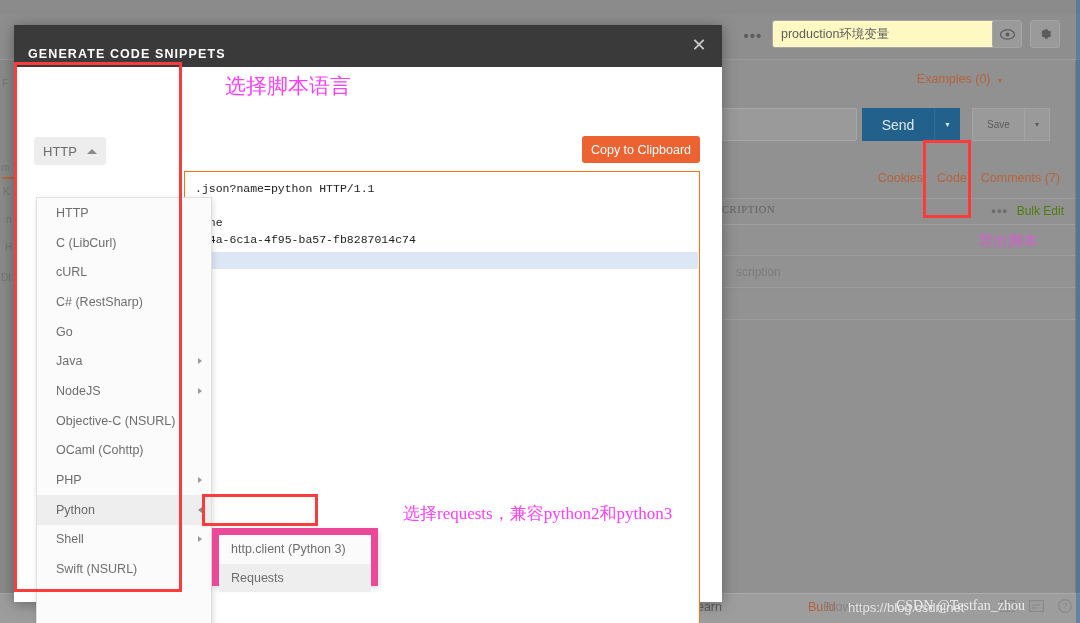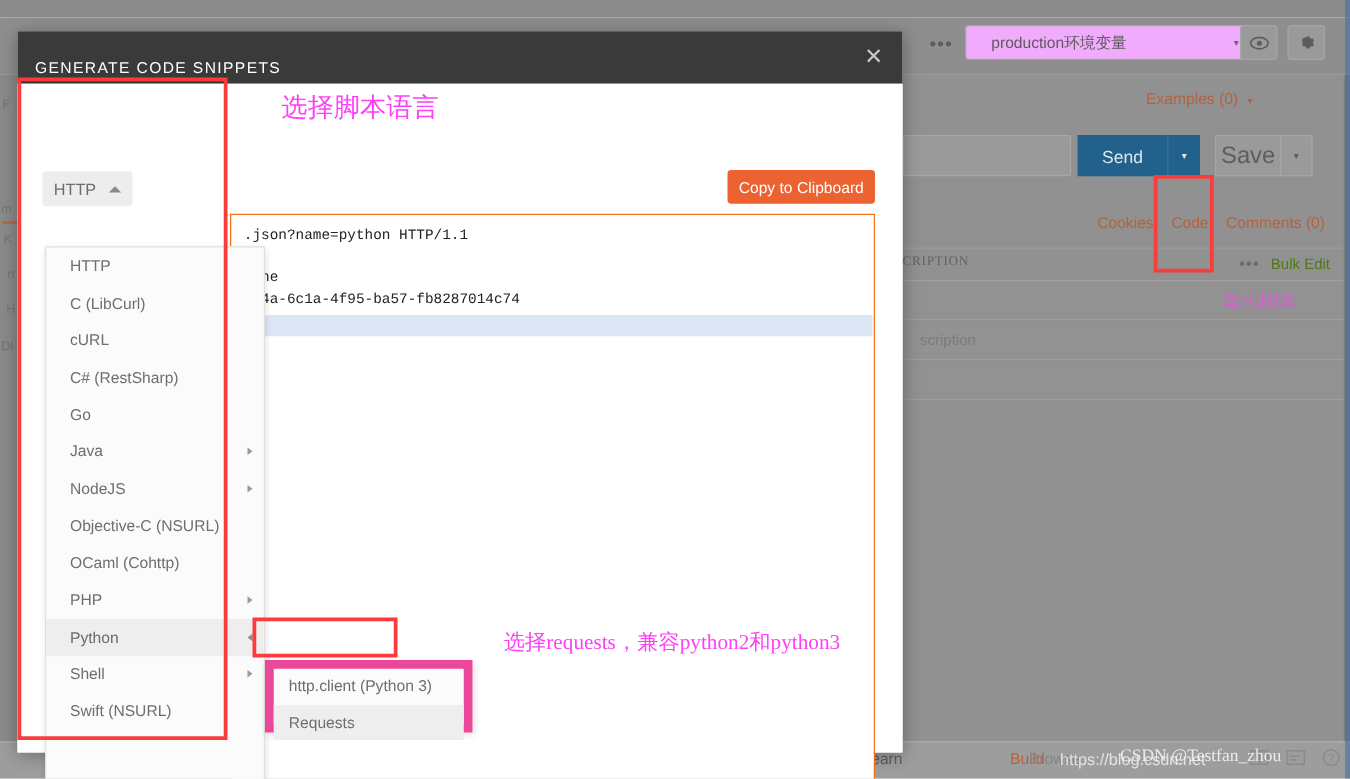--- a/index.html
+++ b/index.html
@@ -23,22 +23,22 @@
     position: absolute; left: 0; top: 14px; width: 1080px; height: 46px;
     background: #8e8e8e; border-bottom: 1px solid #9b9b9b;
   }
   .dots-btn {
     position: absolute; left: 738px; top: 22px; width: 30px; height: 26px;
     display: flex; align-items: center; justify-content: center;
     color: #5e5e5e; font-size: 15px; letter-spacing: 1px; font-weight: bold;
   }
   .env-select {
     position: absolute; left: 772px; top: 20px; width: 240px; height: 28px;
-    background: #f0abfc; border: 1px solid #a5a5a5; border-radius: 3px;
-    display: flex; align-items: center; padding: 0 20px;
+    background: #fef9c3; border: 1px solid #a5a5a5; border-radius: 3px;
+    display: flex; align-items: center; padding: 0 8px;
     color: #5c5c5c; font-size: 12.5px;
   }
   .env-select .caret { margin-left: auto; font-size: 8px; color: #6a6a6a; }
   .eye-btn, .gear-btn {
     position: absolute; top: 20px; width: 30px; height: 28px;
     background: #9a9a9a; border: 1px solid #a5a5a5; border-radius: 3px;
     display: flex; align-items: center; justify-content: center; color: #5c5c5c;
   }
   .eye-btn { left: 992px; }
   .gear-btn { left: 1030px; }
@@ -69,21 +69,21 @@
     display: flex; align-items: center; justify-content: center;
   }
   .send-caret {
     position: absolute; left: 934px; top: 108px; width: 26px; height: 33px;
     background: #21618c; color: #dfe8ee; font-size: 8px;
     display: flex; align-items: center; justify-content: center;
     border-left: 1px solid #2d6e99;
   }
   .save-btn {
     position: absolute; left: 972px; top: 108px; width: 52px; height: 33px;
-    background: #9a9a9a; color: #5d5d5d; font-size: 19px;
+    background: #9a9a9a; color: #5d5d5d; font-size: 10px;
     display: flex; align-items: center; justify-content: center;
     border: 1px solid #a5a5a5; border-right: none;
   }
   .save-caret {
     position: absolute; left: 1024px; top: 108px; width: 26px; height: 33px;
     background: #9a9a9a; color: #5d5d5d; font-size: 8px;
     display: flex; align-items: center; justify-content: center;
     border: 1px solid #a5a5a5;
   }
 
@@ -151,21 +151,21 @@
   .modal {
     position: absolute; left: 14px; top: 25px; width: 708px; height: 577px;
     background: #ffffff; box-shadow: 0 2px 14px rgba(0,0,0,0.35);
   }
   .modal-header {
     position: relative; height: 42px; background: #3a3a3a;
     display: flex; align-items: center;
   }
   .modal-title {
     color: #ffffff; font-size: 12.5px; letter-spacing: 1.1px;
-    font-weight: normal; margin-left: 14px; margin-top: 16px;
+    font-weight: bold; margin-left: 14px; margin-top: 16px;
   }
   .modal-close {
     position: absolute; right: 12px; top: 10px; width: 22px; height: 22px;
     color: #c8c8c8; font-size: 18px; line-height: 20px; text-align: center;
   }
   .modal-body { position: relative; height: 535px; background: #fff; }
 
   .lang-btn {
     position: absolute; left: 20px; top: 70px; width: 72px; height: 28px;
     background: #ededed; border-radius: 3px;
@@ -305,21 +305,21 @@
 
     <div class="url-field"></div>
     <div class="send-btn">Send</div>
     <div class="send-caret">▾</div>
     <div class="save-btn">Save</div>
     <div class="save-caret">▾</div>
 
     <div class="links-row">
       <span>Cookies</span>
       <span>Code</span>
-      <span>Comments (0)</span>
+      <span>Comments (7)</span>
     </div>
 
     <div class="tabs-strip"></div>
     <div class="desc-col">CRIPTION</div>
     <div class="row-dots">•••</div>
     <div class="bulk-edit">Bulk Edit</div>
     <div class="kv-row r1"></div>
     <div class="kv-row r2"></div>
     <div class="kv-row r3"></div>
     <div class="kv-ph">scription</div>

